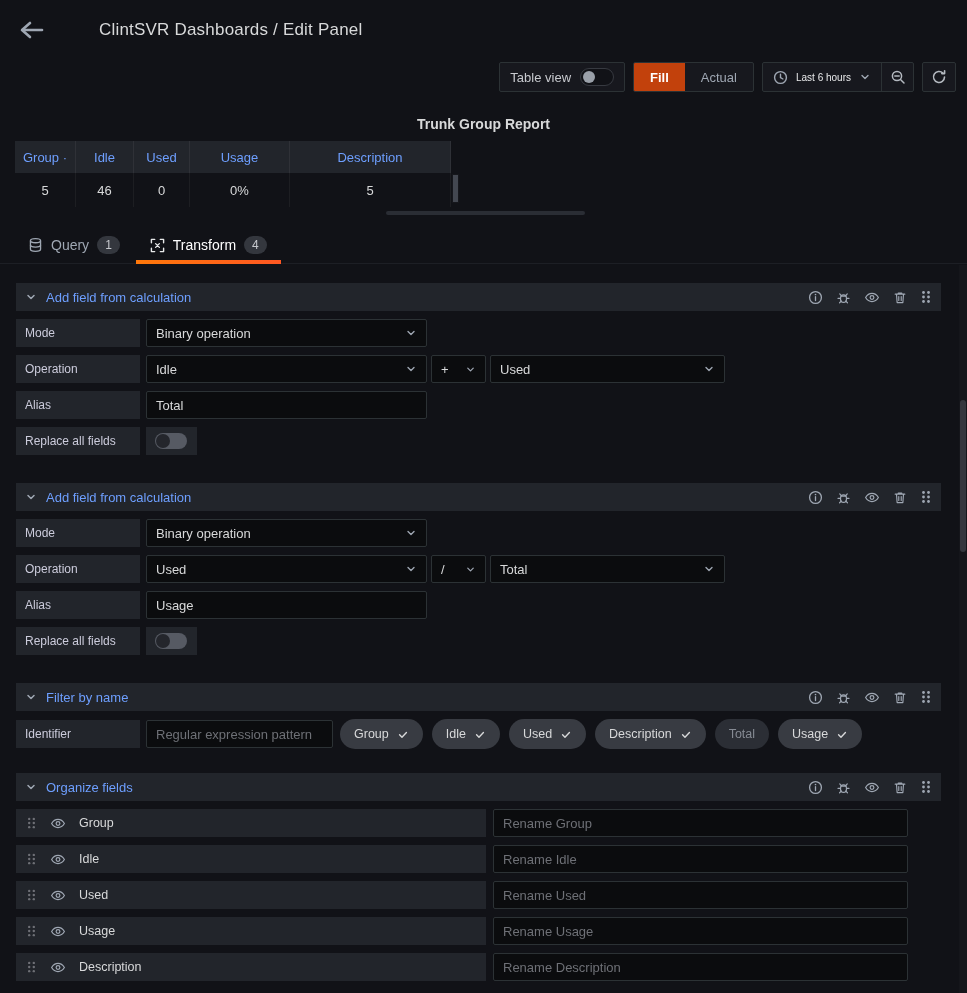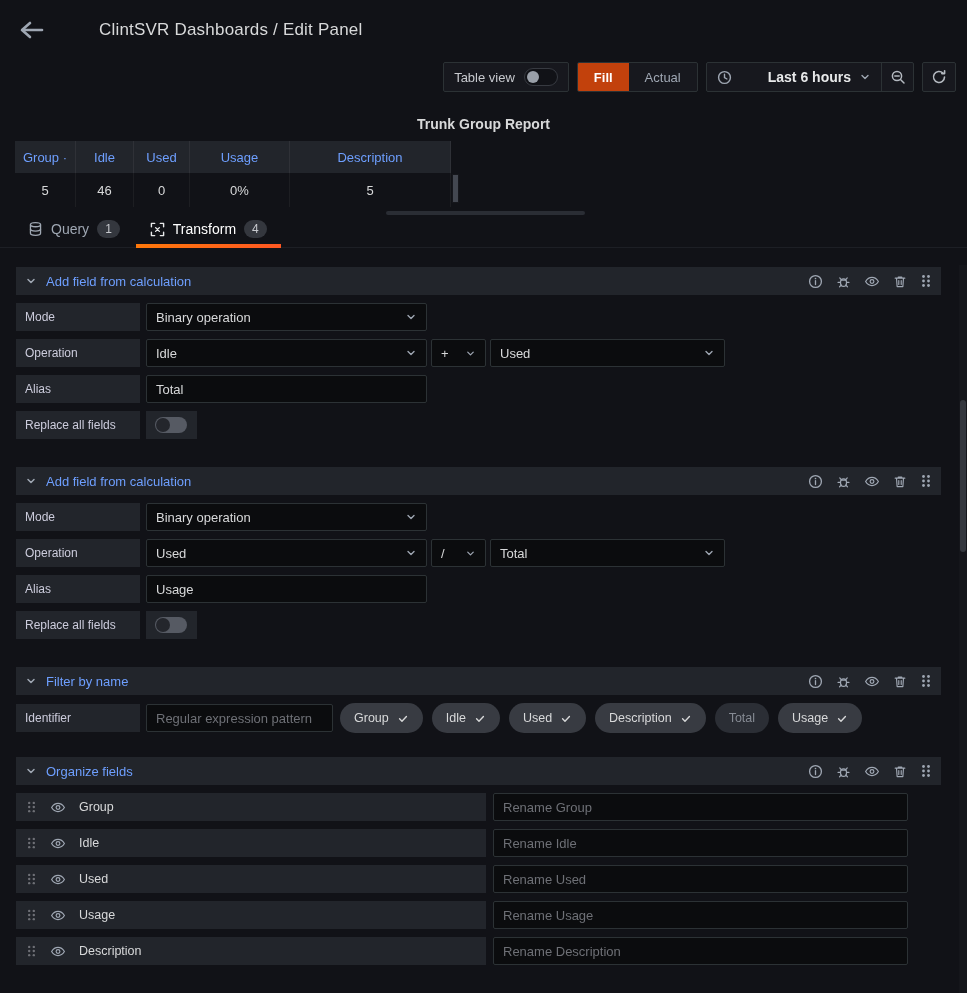--- a/index.html
+++ b/index.html
@@ -24,38 +24,38 @@
   .tb-group { display:flex; align-items:center; height:30px; background:#17181e; border:1px solid #2c3235; border-radius:2px; color:#c7c9ce; }
   .tableview { padding:0 10px; gap:9px; }
   .tableview .lbl-txt { color:#c7c9ce; font-size:13px; }
   .switch { width:34px; height:18px; border-radius:9px; background:#111217; border:1px solid #373a41; position:relative; cursor:pointer; }
   .switch .knob { position:absolute; left:2px; top:2px; width:12px; height:12px; border-radius:50%; background:#9aa0a9; }
   .segmented { overflow:hidden; }
   .seg { padding:0 16px; height:28px; display:flex; align-items:center; font-size:13px; color:#9fa7b3; cursor:pointer; }
   .seg.active { background:#c2410c; color:#ffffff; font-weight:700; }
   .timepicker { padding:0; }
   .tp-main { display:flex; align-items:center; gap:8px; padding:0 10px; height:100%; cursor:pointer; }
-  .tp-label { color:#e8e9ea; font-weight:700; font-size:14px;margin-left:28px; }
+  .tp-label { color:#e8e9ea; font-weight:400; font-size:10px; }
   .tp-zoom { display:flex; align-items:center; justify-content:center; width:32px; height:100%; border-left:1px solid #2c3235; cursor:pointer; color:#b4b9c0; }
   .refresh-btn { width:34px; justify-content:center; cursor:pointer; color:#b4b9c0; }
   .icon-muted { color:#9fa7b3; }
 
   
   .panel-title { text-align:center; margin-top:24px; font-size:14px; font-weight:700; color:#d8d9da; }
   .preview-table { position:relative; margin:9px 0 0 15px; width:436px; }
   .pt-header { display:flex; background:#22252b; height:32px; }
   .pt-header .cell { display:flex; align-items:center; justify-content:center; color:#6e9fff; font-size:13px; font-weight:500; border-right:1px solid rgba(255,255,255,.06); }
   .pt-row { display:flex; height:34px; }
   .pt-row .cell { display:flex; align-items:center; justify-content:center; color:#d8d9da; border-right:1px solid rgba(255,255,255,.05); }
   .c0{width:61px;} .c1{width:58px;} .c2{width:56px;} .c3{width:100px;} .c4{width:161px;}
   .vscroll-thumb { position:absolute; right:-8px; top:33px; width:7px; height:29px; background:#434750; border:1px solid #16171c; }
   .hscroll { position:relative; margin:4px 0 0 386px; width:199px; height:4px; border-radius:2px; background:#2a2d34; }
 
   
-  .tabs { display:flex; align-items:flex-end; gap:30px; padding-left:28px; height:33px; border-bottom:1px solid #1d1f25; }
+  .tabs { display:flex; align-items:flex-end; gap:30px; padding-left:28px; margin-top:16px; height:33px; border-bottom:1px solid #1d1f25; }
   .tab { position:relative; display:flex; align-items:center; gap:8px; padding-bottom:9px; cursor:pointer; }
   .tab .tab-label { font-size:14px; color:#9fa7b3; }
   .tab.active .tab-label { color:#ffffff; font-weight:500; }
   .badge { background:#34373e; color:#c7c9ce; font-size:12px; border-radius:10px; padding:2px 8px; line-height:14px; }
   .tab-underline { position:absolute; left:-14px; right:-14px; bottom:-1px; height:4px; background:linear-gradient(90deg,#ff780a,#ff5722); }
 
   
   .sections { margin:19px 16px 0 16px; width:925px; }
   .section { margin-bottom:28px; }
   .section.tight { margin-bottom:24px; }

